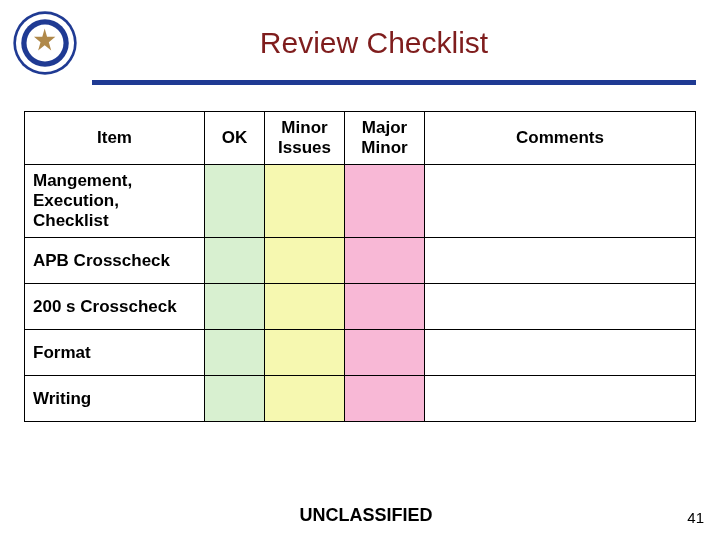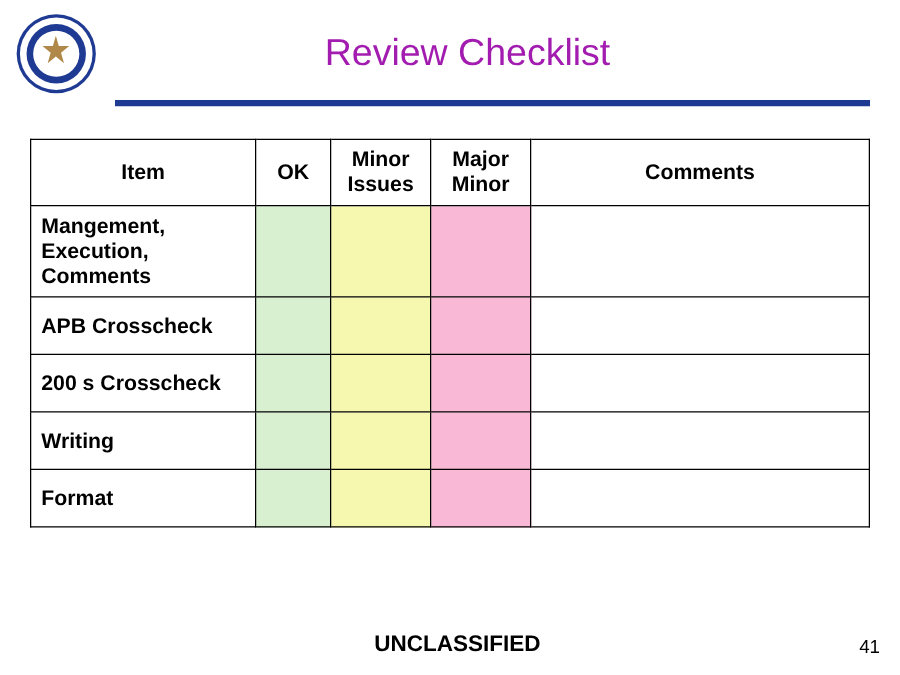--- a/index.html
+++ b/index.html
@@ -17,21 +17,21 @@
     padding: 10px 20px 4px 12px;
   }
   .seal {
     width: 66px; height: 66px;
     flex: 0 0 66px;
   }
   .title {
     flex: 1;
     text-align: center;
     font-size: 30px;
-    color: #a21caf;
+    color: #7f1d1d;
     font-weight: 400;
     margin-left: -30px;
   }
   .rule {
     margin: 0 24px 8px 92px;
     height: 5px;
     background: #1f3a93;
   }
   .tbl-wrap {
     padding: 18px 24px 0 24px;
@@ -103,49 +103,49 @@
       <tr>
         <th class="item">Item</th>
         <th>OK</th>
         <th>Minor Issues</th>
         <th>Major Minor</th>
         <th>Comments</th>
       </tr>
     </thead>
     <tbody>
       <tr>
-        <td class="item">Mangement, Execution, Comments</td>
+        <td class="item">Mangement, Execution, Checklist</td>
         <td class="ok"></td>
         <td class="min"></td>
         <td class="maj"></td>
         <td></td>
       </tr>
       <tr>
         <td class="item">APB Crosscheck</td>
         <td class="ok"></td>
         <td class="min"></td>
         <td class="maj"></td>
         <td></td>
       </tr>
       <tr>
         <td class="item">200 s Crosscheck</td>
         <td class="ok"></td>
         <td class="min"></td>
         <td class="maj"></td>
         <td></td>
       </tr>
       <tr>
-        <td class="item">Writing</td>
+        <td class="item">Format</td>
         <td class="ok"></td>
         <td class="min"></td>
         <td class="maj"></td>
         <td></td>
       </tr>
       <tr>
-        <td class="item">Format</td>
+        <td class="item">Writing</td>
         <td class="ok"></td>
         <td class="min"></td>
         <td class="maj"></td>
         <td></td>
       </tr>
     </tbody>
   </table>
 </div>
 
 <div class="footer">UNCLASSIFIED</div>

